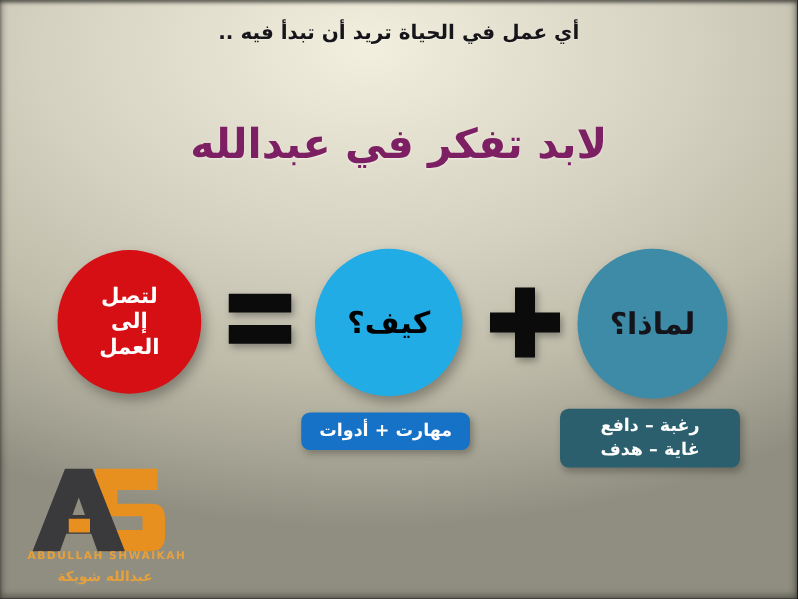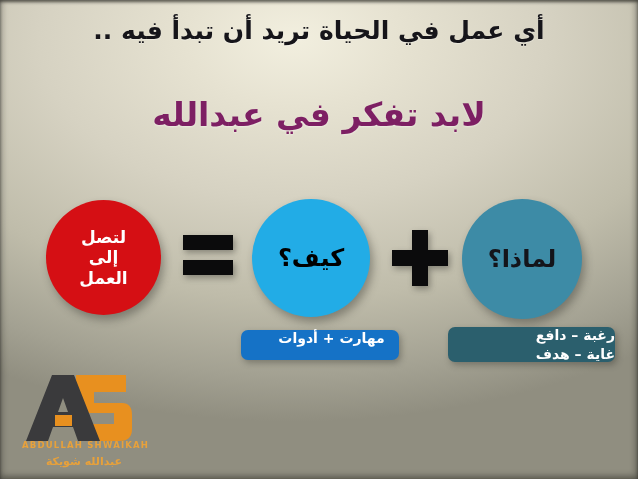--- a/index.html
+++ b/index.html
@@ -39,21 +39,21 @@
 
   
   .title {
     position: absolute;
     top: 16px;
     left: 0;
     width: 638px;
     text-align: center;
     direction: rtl;
     color: #16151a;
-    font-size: 25px;
+    font-size: 16px;
     font-weight: bold;
     letter-spacing: 0px;
     text-shadow: 0 1px 1px rgba(255,255,255,0.35);
     z-index: 10;
   }
   .subtitle {
     position: absolute;
     top: 95px;
     left: 0;
     width: 638px;
@@ -147,43 +147,42 @@
     width: 56px;
     height: 16px;
     background: #0b0b0c;
   }
 
   
   .label-box {
     position: absolute;
     border-radius: 7px;
     display: flex;
-    align-items: flex-start;
+    align-items: center;
     justify-content: center;
     text-align: center;
     direction: rtl;
     color: #ffffff;
     font-weight: bold;
     box-shadow: 2px 3px 6px rgba(40,40,35,0.35);
     z-index: 12;
-    padding-left: 23px;
   }
   #label-skills {
     left: 241px;
     top: 330px;
     width: 135px;
     height: 30px;
     background: #1572c6;
     font-size: 14px;
   }
   #label-why {
     left: 448px;
     top: 327px;
     width: 144px;
-    height: 35px;
+    height: 47px;
     background: #2b5f6d;
     font-size: 14px;
     line-height: 1.35;
     flex-direction: column;
   }
 
   
   #logo {
     position: absolute;
     left: 22px;

